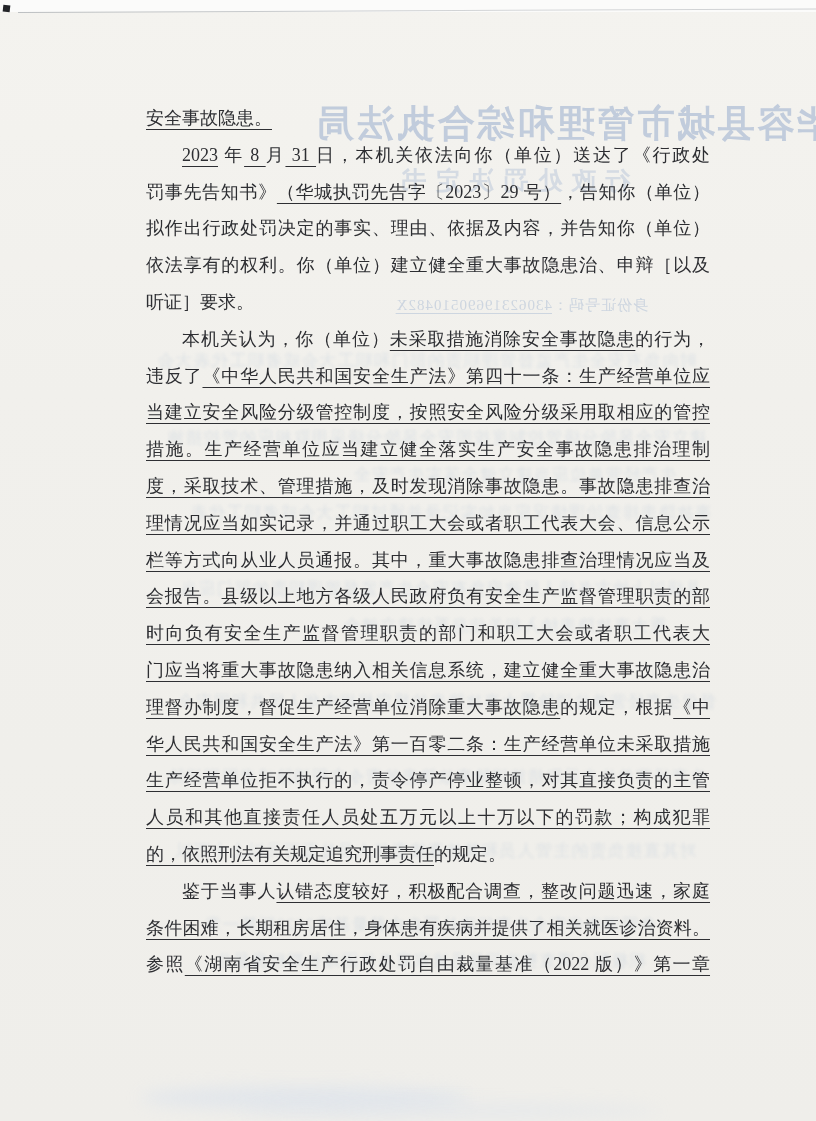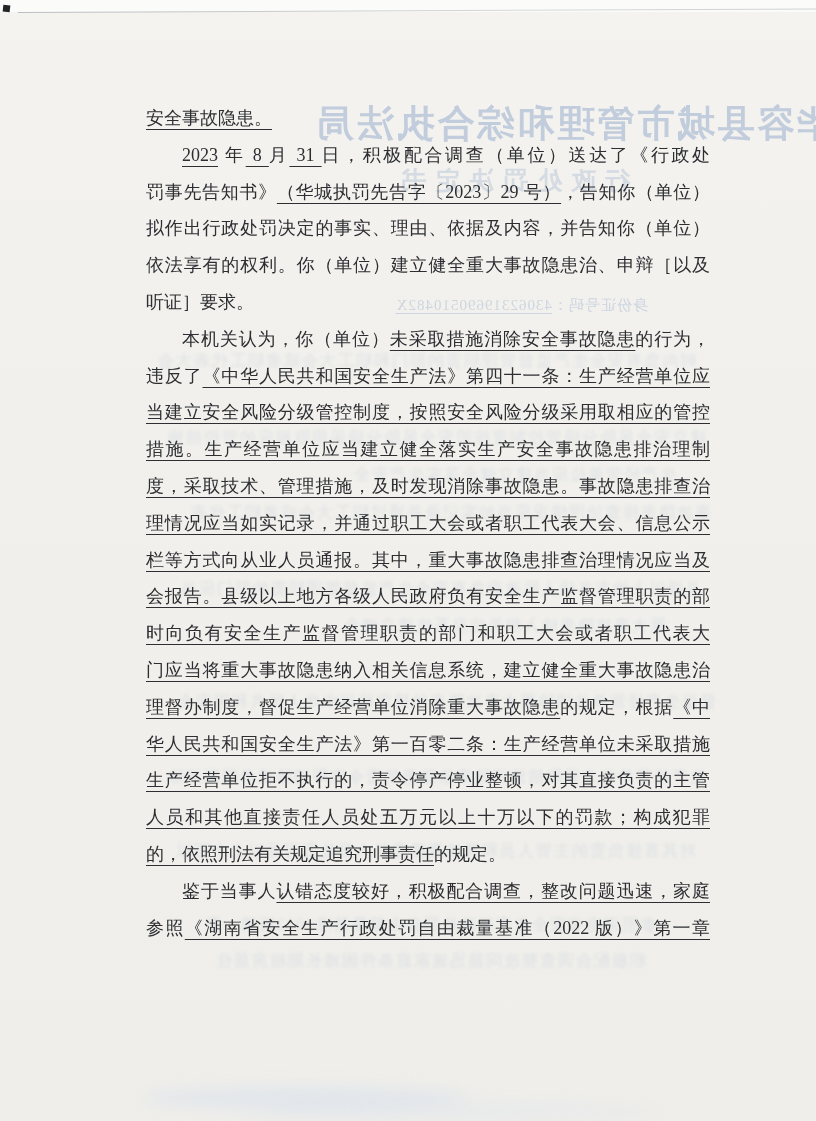--- a/index.html
+++ b/index.html
@@ -62,37 +62,38 @@
         <div class="bleed-frag" style="left: 160px; top: 914px; width: 470px;">参照湖南省安全生产行政处罚自由裁量基准2022版第一章</div>
         <div class="bleed-frag" style="left: 170px; top: 950px; width: 430px;">积极配合调查整改问题迅速家庭条件困难长期租房居住</div>
       </div>
   </div>
 
   <div class="smudge smudge-a"></div>
   <div class="smudge smudge-b"></div>
 
   <div class="doc">
       <div class="line"><span class="u">安全事故隐患。</span></div>
-      <div class="line indent just"><span class="u">2023</span><span class=""> 年</span><span class="u">&nbsp;8&nbsp;</span><span class="">月</span><span class="u">&nbsp;31&nbsp;</span><span class="">日，积极配合调查（单位）送达了《行政处</span></div>
+      <div class="line indent just"><span class="u">2023</span><span class=""> 年</span><span class="u">&nbsp;8&nbsp;</span><span class="">月</span><span class="u">&nbsp;31&nbsp;</span><span class="">日，本机关依法向你（单位）送达了《行政处</span></div>
       <div class="line just"><span class="">罚事先告知书》</span><span class="u">（华城执罚先告字〔2023〕29 号）</span><span class="">，告知你（单位）</span></div>
       <div class="line just"><span class="">拟作出行政处罚决定的事实、理由、依据及内容，并告知你（单位）</span></div>
       <div class="line just"><span class="">依法享有的权利。你（单位）建立健全重大事故隐患治、申辩［以及</span></div>
       <div class="line"><span class="">听证］要求。</span></div>
       <div class="line indent just"><span class="">本机关认为，你（单位）</span><span class="u">未采取措施消除安全事故隐患</span><span class="">的行为，</span></div>
       <div class="line just"><span class="">违反了</span><span class="u">《中华人民共和国安全生产法》第四十一条：生产经营单位应</span></div>
       <div class="line just"><span class="u">当建立安全风险分级管控制度，按照安全风险分级采用取相应的管控</span></div>
       <div class="line just"><span class="u">措施。生产经营单位应当建立健全落实生产安全事故隐患排治理制</span></div>
       <div class="line just"><span class="u">度，采取技术、管理措施，及时发现消除事故隐患。事故隐患排查治</span></div>
       <div class="line just"><span class="u">理情况应当如实记录，并通过职工大会或者职工代表大会、信息公示</span></div>
       <div class="line just"><span class="u">栏等方式向从业人员通报。其中，重大事故隐患排查治理情况应当及</span></div>
       <div class="line just"><span class="u">会报告。县级以上地方各级人民政府负有安全生产监督管理职责的部</span></div>
       <div class="line just"><span class="u">时向负有安全生产监督管理职责的部门和职工大会或者职工代表大</span></div>
       <div class="line just"><span class="u">门应当将重大事故隐患纳入相关信息系统，建立健全重大事故隐患治</span></div>
       <div class="line just"><span class="u">理督办制度，督促生产经营单位消除重大事故隐患</span><span class="">的规定，根据</span><span class="u">《中</span></div>
       <div class="line just"><span class="u">华人民共和国安全生产法》第一百零二条：生产经营单位未采取措施</span></div>
       <div class="line just"><span class="u">生产经营单位拒不执行的，责令停产停业整顿，对其直接负责的主管</span></div>
       <div class="line just"><span class="u">人员和其他直接责任人员处五万元以上十万以下的罚款；构成犯罪</span></div>
       <div class="line"><span class="u">的，依照刑法有关规定追究刑事责任</span><span class="">的规定。</span></div>
       <div class="line indent just"><span class="">鉴于当事人</span><span class="u">认错态度较好，积极配合调查，整改问题迅速，家庭</span></div>
+      <div class="line just"><span class="u">条件困难，长期租房居住，身体患有疾病并提供了相关就医诊治资料。</span></div>
       <div class="line just"><span class="">参照</span><span class="u">《湖南省安全生产行政处罚自由裁量基准（2022 版）》第一章</span></div>
     </div>
 
 </div>
 
 </body></html>

